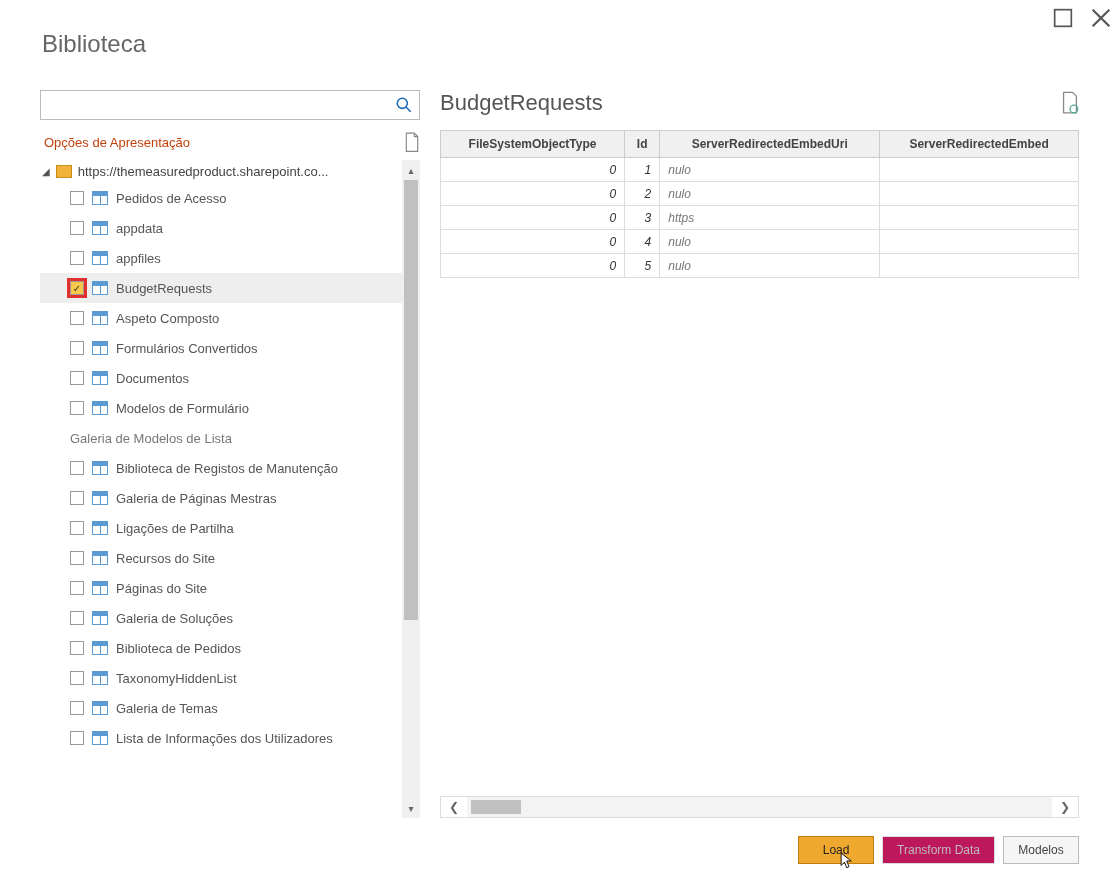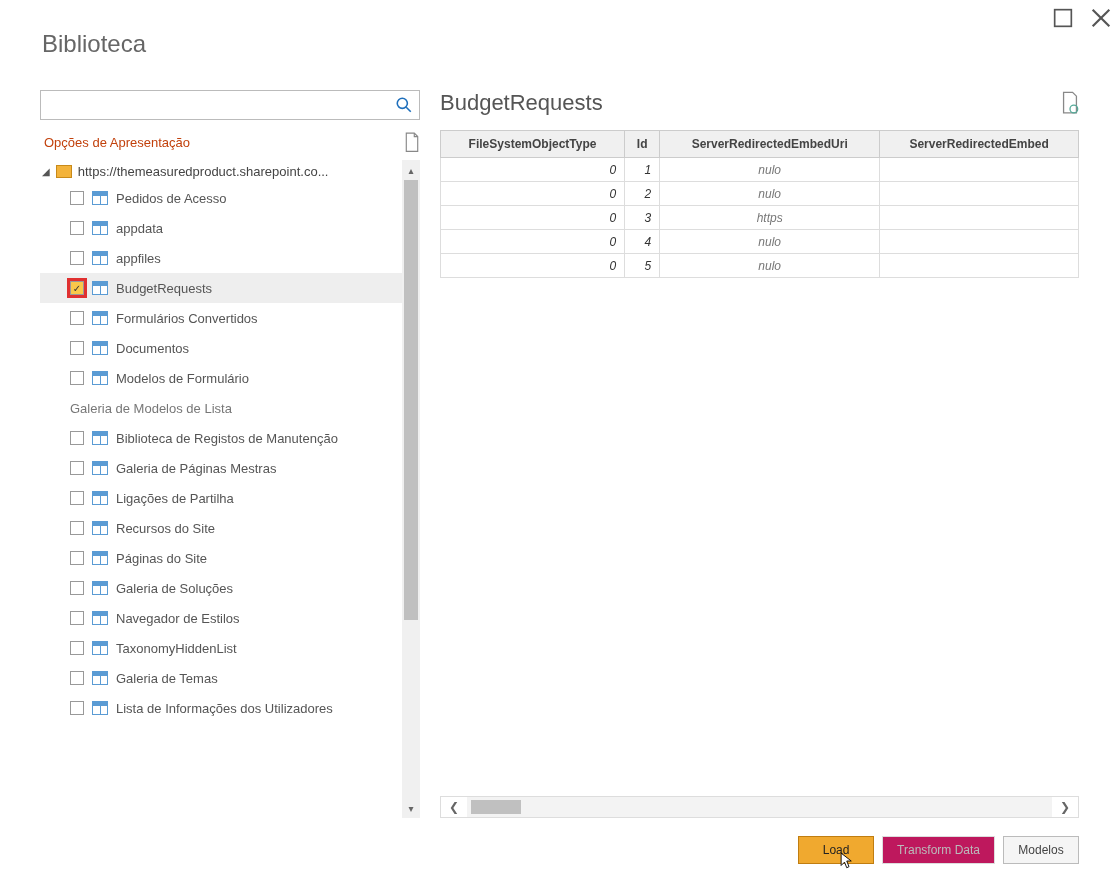--- a/index.html
+++ b/index.html
@@ -34,21 +34,21 @@
   .table-icon::after { content: ""; position: absolute; inset: 0; border-left: 1px solid #5a9bd4; left: 50%; }
   .item-label { flex: 1; white-space: nowrap; overflow: hidden; text-overflow: ellipsis; }
   .right-pane { flex: 1; display: flex; flex-direction: column; }
   .rp-header { display: flex; justify-content: space-between; align-items: center; margin-bottom: 14px; }
   .rp-title { font-size: 22px; color: #555; font-weight: 400; }
   .refresh-icon { width: 18px; height: 20px; color: #888; display: flex; align-items: center; justify-content: center; }
   .data-table { width: 100%; border-collapse: collapse; font-size: 12px; }
   .data-table th { background: #f0f0f0; border: 1px solid #ccc; padding: 6px 8px; text-align: center; font-weight: 600; color: #444; }
   .data-table td { border: 1px solid #ddd; padding: 4px 8px; height: 24px; }
   .data-table td.num { text-align: right; font-style: italic; }
-  .data-table td.italic { text-align: center; font-style: italic; color: #777; }
+  .data-table td.italic { text-align: left; font-style: italic; color: #777; }
   .hscroll { display: flex; align-items: center; border: 1px solid #ddd; height: 22px; margin-top: auto; }
   .hscroll-arrow { width: 26px; display: flex; align-items: center; justify-content: center; color: #666; cursor: pointer; font-size: 12px; }
   .hscroll-track { flex: 1; background: #f3f3f3; height: 100%; position: relative; }
   .hscroll-thumb { position: absolute; left: 4px; top: 3px; width: 50px; height: 14px; background: #c0c0c0; }
   .footer { position: absolute; bottom: 24px; right: 40px; display: flex; gap: 8px; }
   .btn { min-width: 76px; height: 28px; padding: 0 14px; border: 1px solid #bbb; background: #f5f5f5; color: #444; font-size: 12px; cursor: pointer; display: flex; align-items: center; justify-content: center; }
   .btn.primary { background: #f0a92f; border-color: #c07d10; color: #222; position: relative; }
   .btn.disabled { background: #be185d; color: #bbb; border-color: #ddd; cursor: default; }
   .cursor { position: absolute; width: 18px; height: 18px; pointer-events: none; }
   .cursor svg { width: 100%; height: 100%; }
@@ -117,20 +117,25 @@
               <span class="item-label">appfiles</span>
             </div>
             <div class="tree-item selected">
               <span class="cb checked highlight">✓</span>
               <span class="table-icon"></span>
               <span class="item-label">BudgetRequests</span>
             </div>
             <div class="tree-item">
               <span class="cb"></span>
               <span class="table-icon"></span>
+              <span class="item-label">Aspeto Composto</span>
+            </div>
+            <div class="tree-item">
+              <span class="cb"></span>
+              <span class="table-icon"></span>
               <span class="item-label">Formulários Convertidos</span>
             </div>
             <div class="tree-item">
               <span class="cb"></span>
               <span class="table-icon"></span>
               <span class="item-label">Documentos</span>
             </div>
             <div class="tree-item">
               <span class="cb"></span>
               <span class="table-icon"></span>
@@ -165,21 +170,21 @@
               <span class="item-label">Páginas do Site</span>
             </div>
             <div class="tree-item">
               <span class="cb"></span>
               <span class="table-icon"></span>
               <span class="item-label">Galeria de Soluções</span>
             </div>
             <div class="tree-item">
               <span class="cb"></span>
               <span class="table-icon"></span>
-              <span class="item-label">Navegador de Estilos</span>
+              <span class="item-label">Biblioteca de Pedidos</span>
             </div>
             <div class="tree-item">
               <span class="cb"></span>
               <span class="table-icon"></span>
               <span class="item-label">TaxonomyHiddenList</span>
             </div>
             <div class="tree-item">
               <span class="cb"></span>
               <span class="table-icon"></span>
               <span class="item-label">Galeria de Temas</span>

